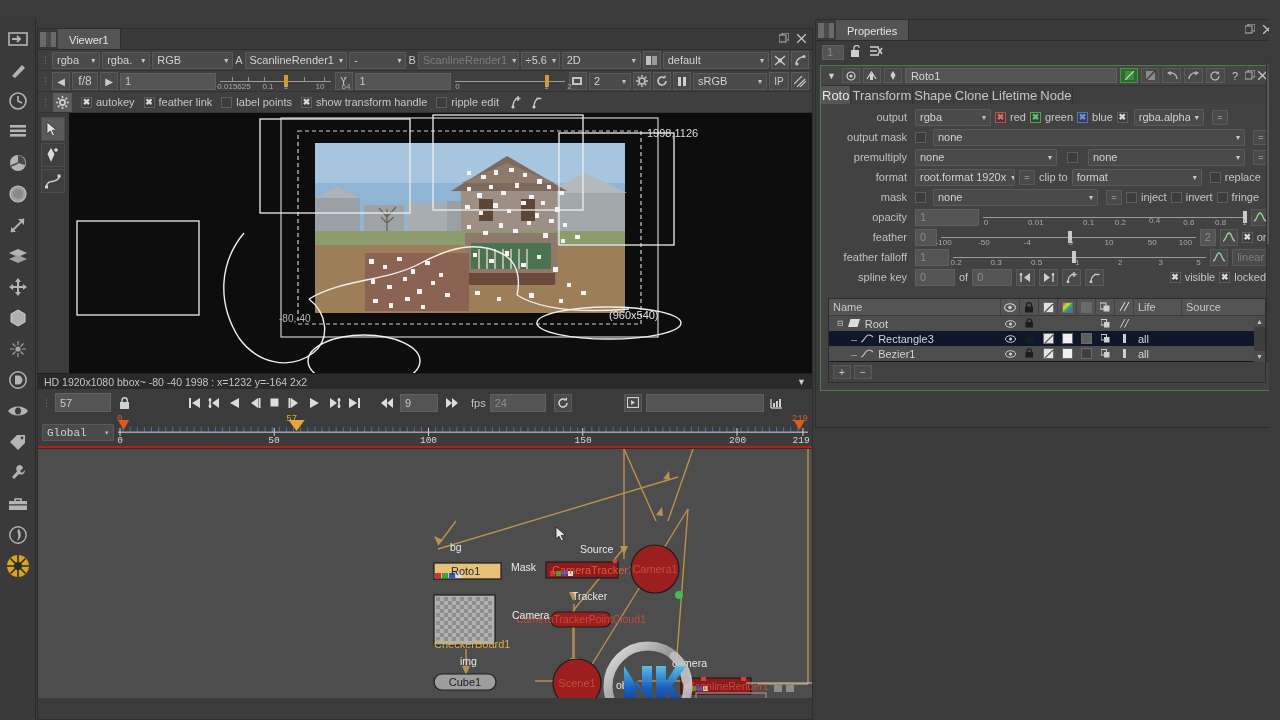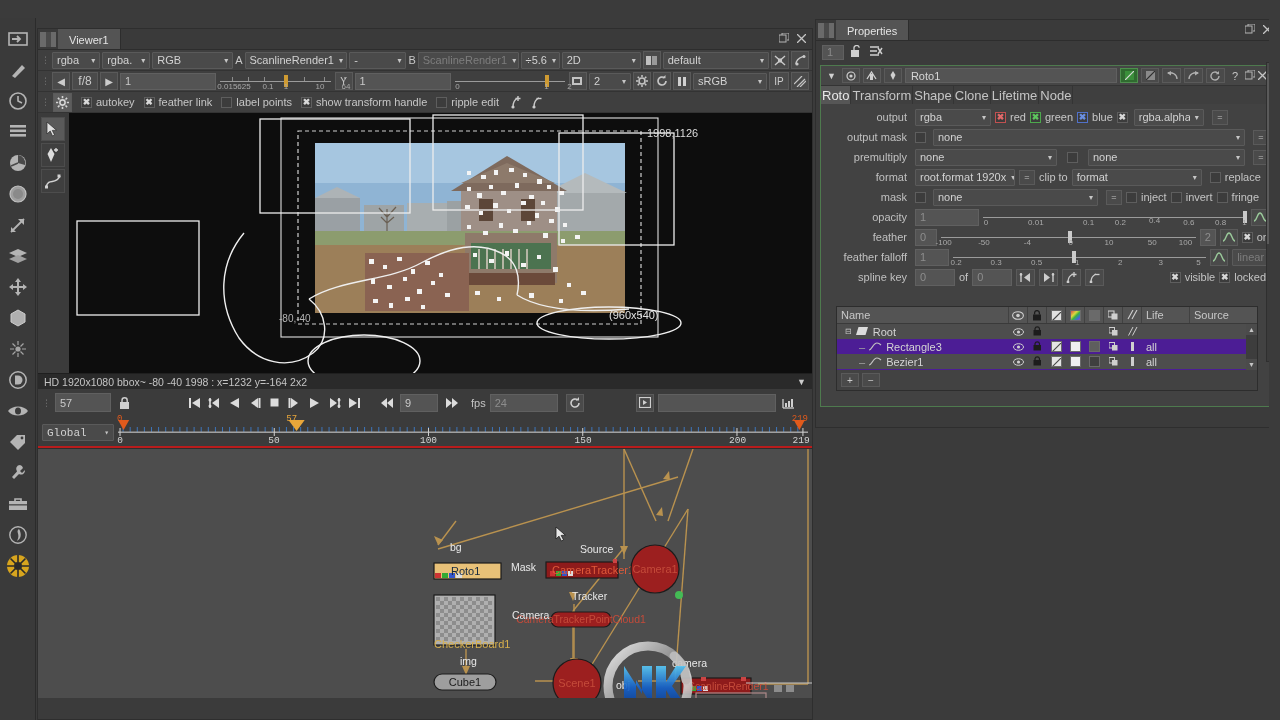--- a/index.html
+++ b/index.html
@@ -107,21 +107,21 @@
   .prow { display:flex; align-items:center; height: 20px; padding: 0 4px; gap: 4px;}
   .plabel { width: 86px; text-align: right; color: #c0c0c0; font-size: 11px; flex: none; padding-right: 4px;}
   .slider { position:relative; flex:1; height:18px; }
   .slider .trk { position:absolute; left:0; right:0; top:9px; height:1px; background:#9b9b9b;}
   .slider .nub { position:absolute; top:3px; width:4px; height:12px; background:#c9c9c9; }
   .slider .st { position:absolute; top:4px; width:1px;height:4px; background:#8d8d8d;}
   .slider .sl { position:absolute; top:10px; font-size:8px; color:#a9a9a9; transform:translateX(-50%);}
   .eqbtn { width:16px;height:15px;background:#4a4a4a;border:1px solid #5a5a5a;display:flex;align-items:center;justify-content:center;color:#c0c0c0;font-size:9px;}
 
   
-  .rtable { margin: 15px; border: 1px solid #2d2d2d; background:#4c1d95; }
+  .rtable { margin: 7px; border: 1px solid #2d2d2d; background:#0f172a; }
   .rthead { display:flex; height:17px; background:#545454; border-bottom:1px solid #3a3a3a; align-items:center; font-size:11px;}
   .rthead .c { display:flex;align-items:center;justify-content:center; border-right:1px solid #414141; height:100%; }
   .rtrow { display:flex; height:15px; align-items:center; font-size:11px; color:#d4d4d4;}
   .rtrow:nth-child(odd){ background:#4d4d4d;}
   .sq { width:11px;height:11px;border:1px solid #6a6a6a;background:#3f3f3f;}
 
   
   #graph { left: 37px; top: 448px; width: 776px; height: 272px; background:#3b3b3b;}
   .gcanvas { position:relative; width:100%; height: calc(100% - 21px); background:#4d4d4d; overflow:hidden;}
   .watermark { position:absolute; opacity:.92; }
@@ -675,21 +675,21 @@
           </svg>
         </div>
       <div class="fld" style="width:38px;height:18px">9</div>
       <div class="tbtn">
           <svg width="14" height="12" viewBox="0 0 14 12">
             <path d="M1 1 L1 11 L7 6 Z" fill="#dcdcdc"></path>
             <path d="M7 1 L7 11 L13 6 Z" fill="#dcdcdc"></path>
           </svg>
         </div>
       <span style="margin-left:6px;color:#c4c4c4">fps</span>
-      <div class="fld" style="width:68px;height:18px;color:#8d8d8d">24</div>
+      <div class="fld" style="width:56px;height:18px;color:#8d8d8d">24</div>
       <div class="btnsm" style="margin-left:4px">
           <svg width="12" height="12" viewBox="0 0 12 12">
             <path d="M10 6a4 4 0 1 1-1.5-3.1" fill="none" stroke="#cfcfcf" stroke-width="1.6"></path>
             <path d="M10 0v3.4H6.7z" fill="#cfcfcf"></path>
           </svg>
         </div>
       <div class="btnsm" style="margin-left:48px">
           <svg width="12" height="11" viewBox="0 0 12 11">
             <rect x="0.5" y="0.5" width="11" height="10" fill="none" stroke="#cfcfcf" stroke-width="1.2"></rect>
             <path d="M4 3 L4 8 L8 5.5 Z" fill="#cfcfcf"></path>

